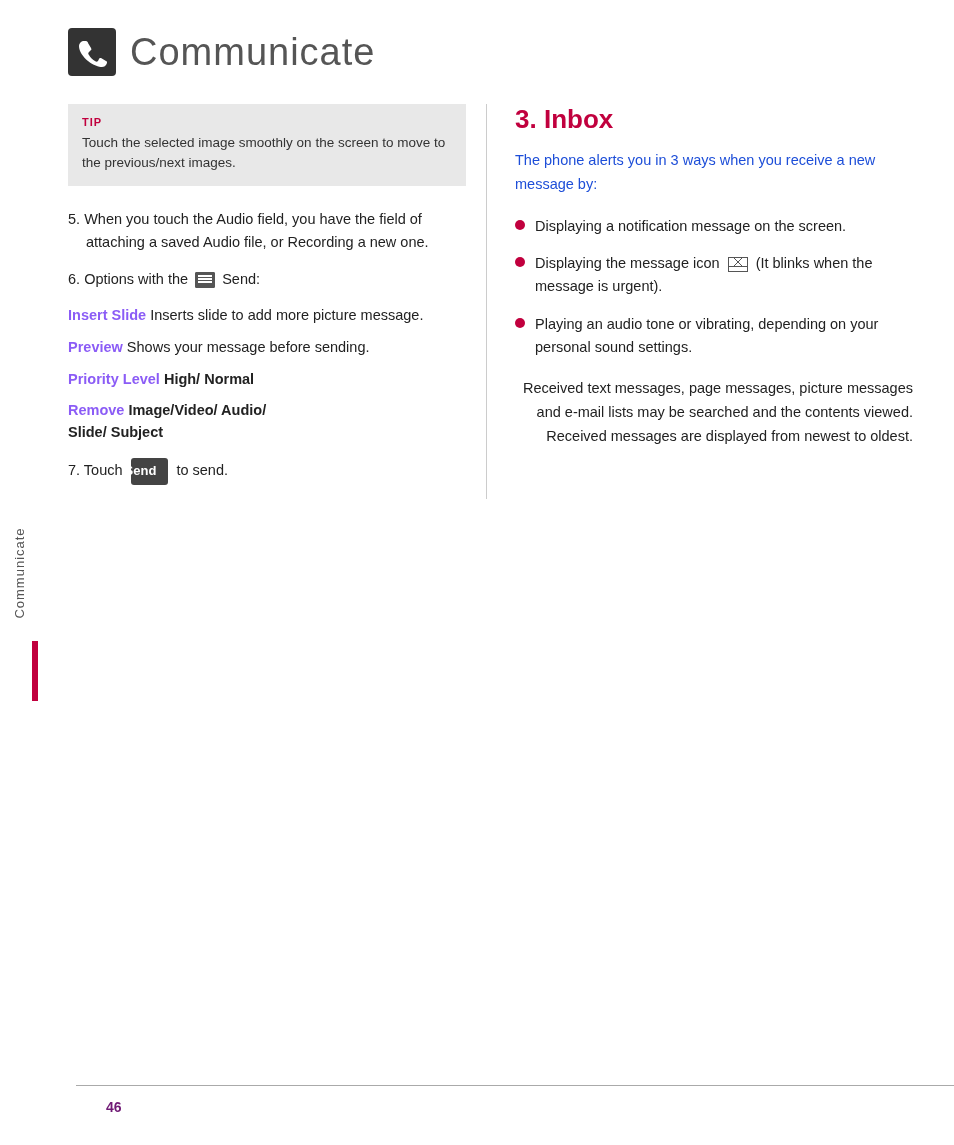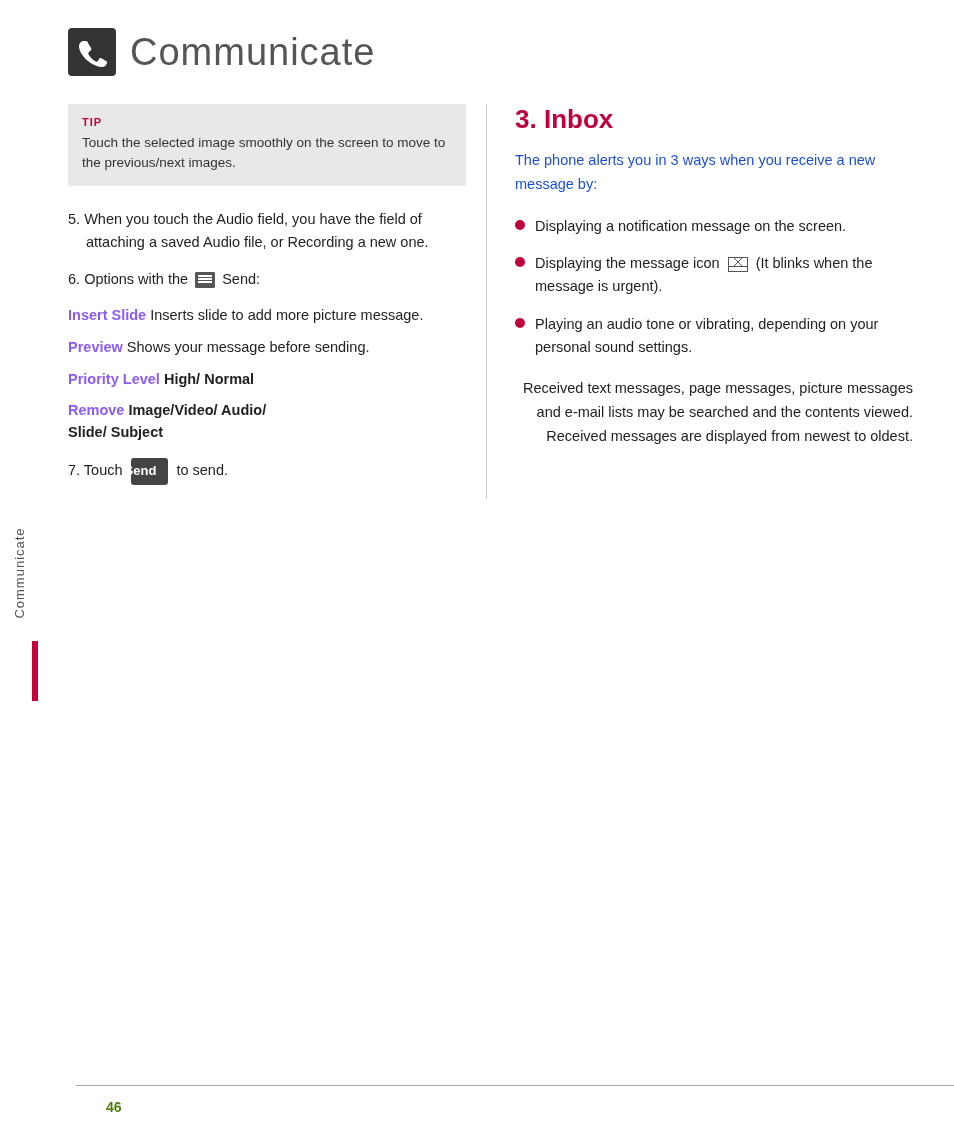--- a/index.html
+++ b/index.html
@@ -256,21 +256,21 @@
       bottom: 30px;
       left: 38px;
       right: 0;
       padding: 0 30px;
       border-top: 1px solid #aaa;
       padding-top: 12px;
     }
 
     .page-number {
       font-size: 14px;
-      color: #4d7c0f;
+      color: #701a75;
       font-weight: bold;
     }
 
     .bold {
       font-weight: bold;
     }
   </style>
 </head>
 <body>
 

